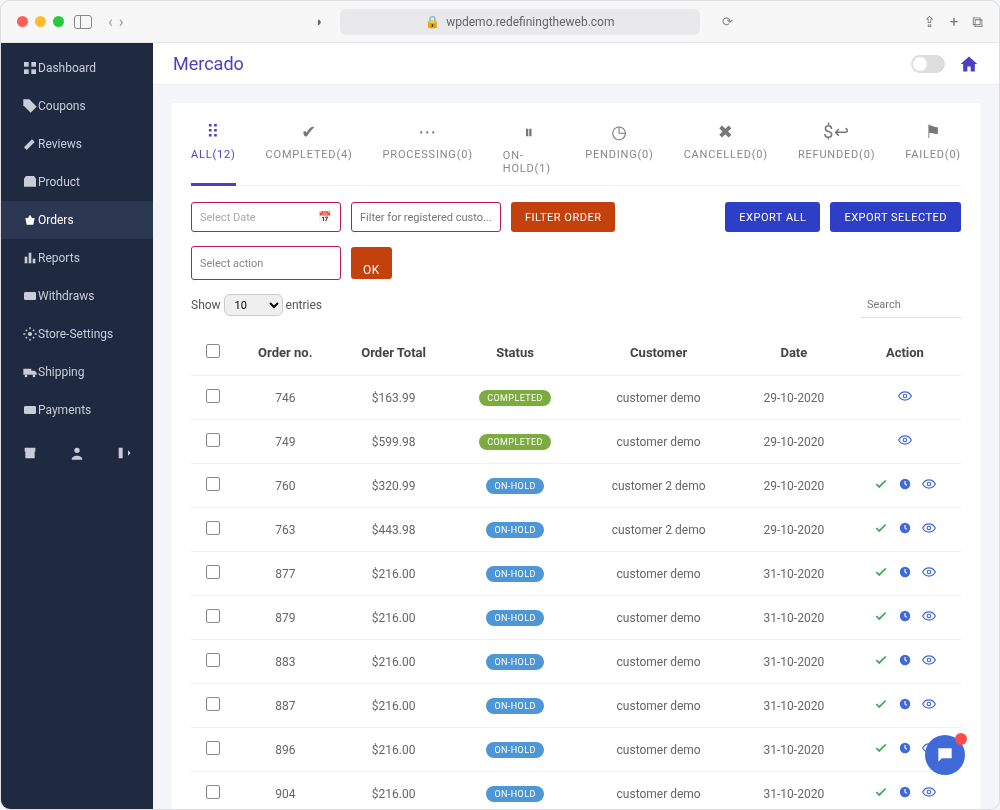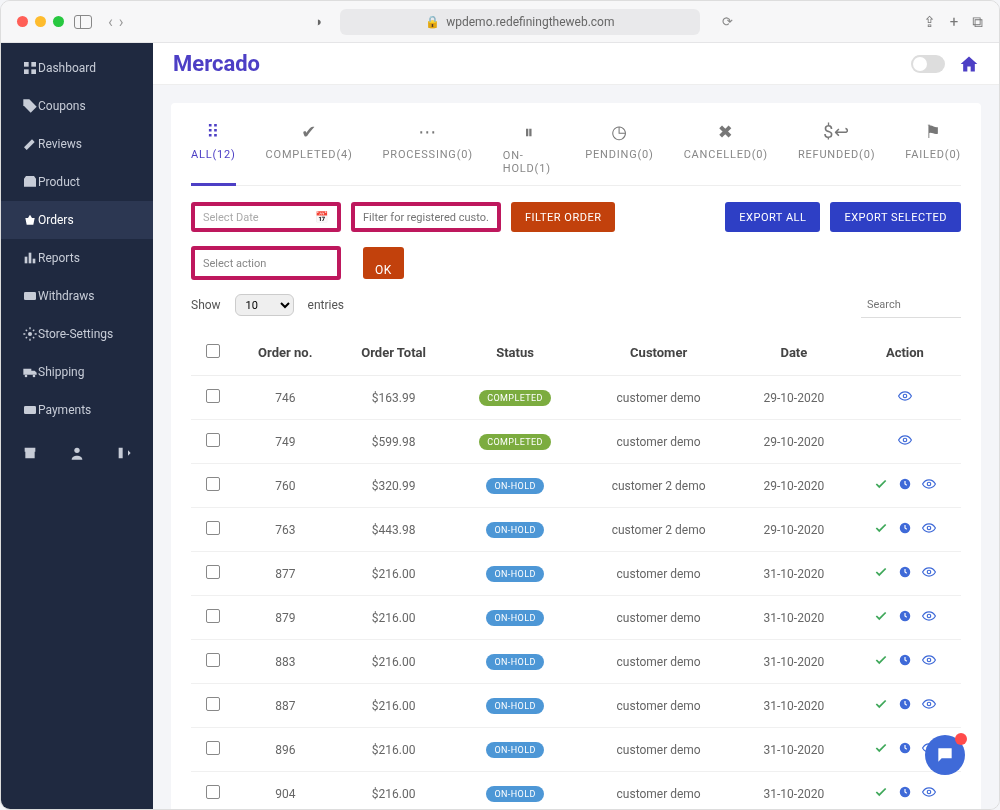--- a/index.html
+++ b/index.html
@@ -17,43 +17,43 @@
 .br-right{margin-left:auto;display:flex;gap:14px;color:#777;font-size:15px}
 .app{display:flex;height:calc(100% - 42px)}
 .sidebar{width:152px;background:#1f2940;color:#c7ccd7;display:flex;flex-direction:column;padding-top:6px}
 .side-item{display:flex;align-items:center;gap:0;padding:11px 21px;font-size:12px;cursor:pointer}
 .side-item.active{background:#2c3752;color:#fff}
 .side-ic{width:16px;height:16px;flex:none;fill:#c7ccd7}
 .side-item.active .side-ic{fill:#fff}
 .side-bottom{margin-top:8px;display:flex;justify-content:space-around;padding:8px 6px}
 .main{flex:1;background:#f4f5f8;overflow-y:auto}
 .topbar{height:42px;background:#fff;border-bottom:1px solid #eee;display:flex;align-items:center;padding:0 20px;gap:14px}
-.brand{color:#4d3fc5;font-size:22px;font-weight:700;margin-right:auto}
+.brand{color:#4d3fc5;font-size:18px;font-weight:400;margin-right:auto}
 .toggle-sw{width:34px;height:18px;background:#ddd;border-radius:10px;position:relative}
 .toggle-sw::after{content:"";position:absolute;left:2px;top:2px;width:14px;height:14px;border-radius:50%;background:#fff}
 .home-ic{color:#4d3fc5}
 .panel{background:#fff;margin:18px;border-radius:4px;padding:18px 20px}
 .tabbar{display:flex;gap:30px;border-bottom:1px solid #eee;margin-bottom:16px}
 .tab{display:flex;flex-direction:column;align-items:center;gap:6px;color:#888;font-size:11px;letter-spacing:.8px;padding-bottom:10px;cursor:pointer}
 .tab.active{color:#4d3fc5;border-bottom:3px solid #4d3fc5;margin-bottom:-1px}
 .tab-ic{font-size:18px;color:#777}
 .tab.active .tab-ic{color:#4d3fc5}
 .filters{display:flex;gap:10px;align-items:center;margin-bottom:14px}
-.inp{height:30px;border:4px solid #be185d;border-radius:3px;padding:0 8px;font-size:11px;color:#888}
+.inp{height:30px;border:1px solid #be185d;border-radius:3px;padding:0 8px;font-size:11px;color:#888}
 .inp.date{width:150px;display:flex;align-items:center;justify-content:space-between;color:#aaa}
 .inp.filt{width:150px}
 .btn{height:30px;border:none;border-radius:3px;padding:0 14px;font-size:11px;letter-spacing:.5px;color:#fff;cursor:pointer}
 .btn.blue{background:#c2410c}
 .btn.blue-dk{background:#2e3fc5}
 .spacer{flex:1}
-.action-row{display:flex;gap:22px;align-items:center}
+.action-row{display:flex;gap:10px;align-items:center}
 .inp.sel{width:150px;height:34px;display:flex;align-items:center;color:#888}
 .btn.sm{height:30px;padding:16px 12px;font-size:12px}
 .table-wrap{margin-top:12px}
-.show-row{display:flex;align-items:center;gap:14px;font-size:12px;color:#555;margin-bottom:12px}
+.show-row{display:flex;align-items:center;gap:3px;font-size:12px;color:#555;margin-bottom:12px}
 .selct{height:22px;border:1px solid #ccc;border-radius:6px;font-size:11px;padding:0 18px 0 6px}
 .search-in{margin-left:auto;border:none;border-bottom:1px solid #ddd;padding:6px;font-size:11px;width:100px}
 table{width:100%;border-collapse:collapse}
 th{text-align:center;font-weight:700;font-size:13px;color:#444;padding:14px 6px;border-bottom:1px solid #eee}
 td{text-align:center;font-size:12px;color:#666;padding:13px 6px;border-bottom:1px solid #f0f0f0}
 td:first-child,th:first-child{width:44px}
 .chk{width:14px;height:14px;border:1.5px solid #888;border-radius:2px;display:inline-block}
 .badge{display:inline-block;padding:3px 8px;border-radius:8px;font-size:9px;letter-spacing:.4px;color:#fff}
 .badge.completed{background:#7cac3f}
 .badge.on-hold{background:#4d97d6}

